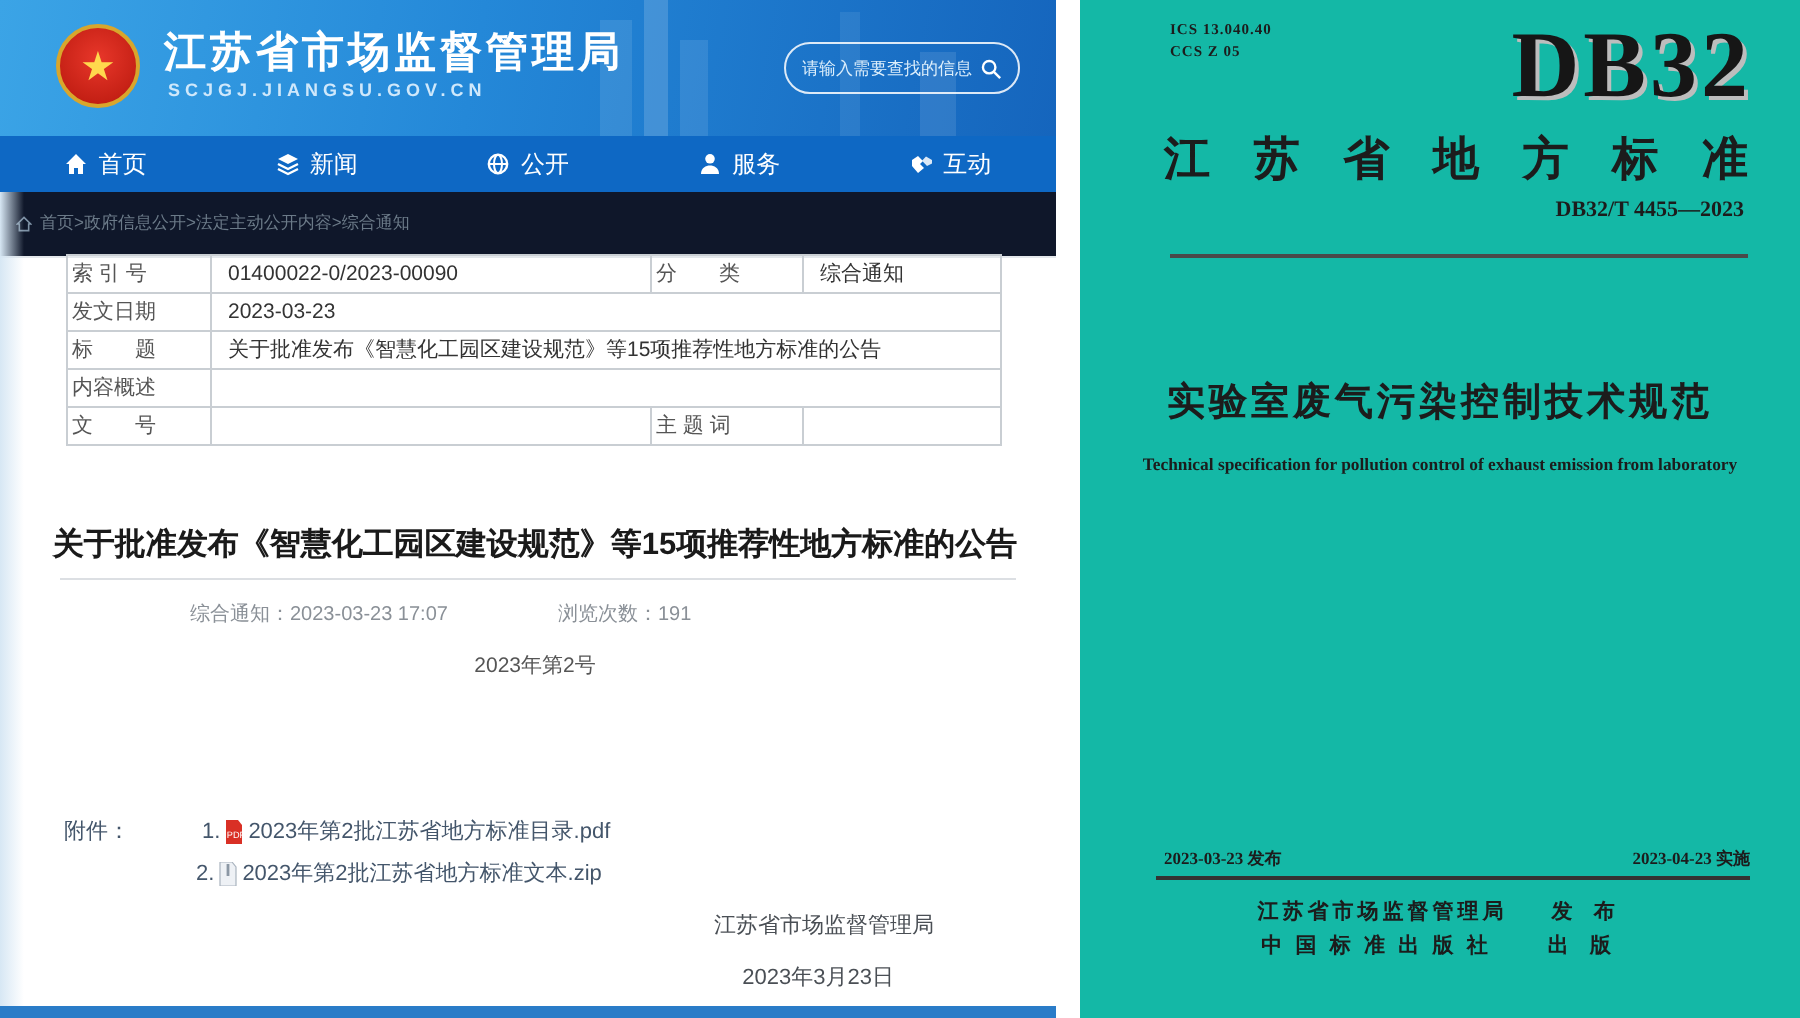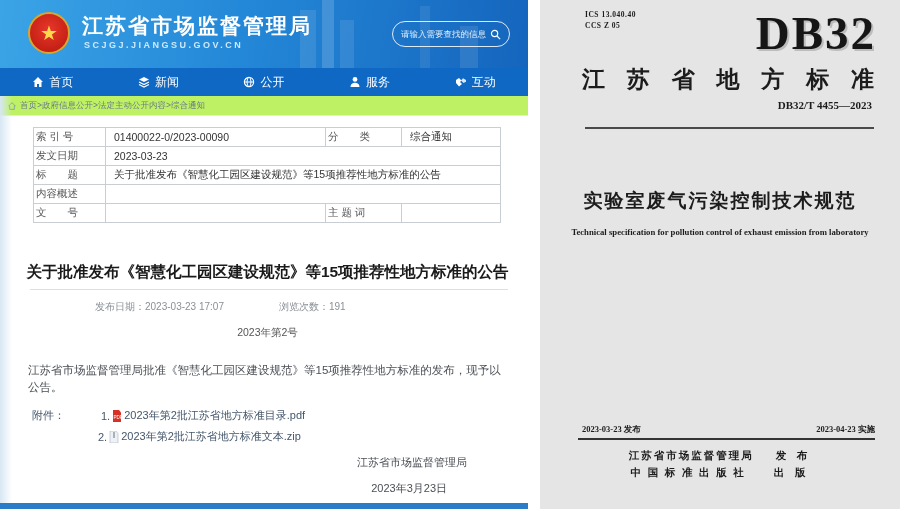--- a/index.html
+++ b/index.html
@@ -27,21 +27,21 @@
   .search-box { position:absolute; right:18px; top:21px; width:118px; height:24px; border:1px solid rgba(255,255,255,0.85);
     border-radius:13px; display:flex; align-items:center; padding:12px 8px; }
   .search-box input { flex:1; min-width:0; background:transparent; border:none; outline:none; color:#eaf5ff; font-size:8.5px; font-family:"Liberation Sans",sans-serif; }
   .search-box input::placeholder { color:#dceefb; }
   .search-ic { width:11px; height:11px; flex:0 0 auto; }
 
   .site-nav { position:absolute; left:0; top:68px; width:528px; height:28px; background:#0e68c4; display:flex; }
   .nav-item { flex:1; display:flex; align-items:center; justify-content:center; gap:5px; color:#fff; font-size:12px; cursor:pointer; }
   .nav-item svg { width:12px; height:12px; }
 
-  .breadcrumb-bar { position:absolute; left:0; top:96px; width:528px; height:20px; background:#bef264;
+  .breadcrumb-bar { position:absolute; left:0; top:96px; width:528px; height:33px; background:#0f172a;
     border-bottom:1px solid #e4e8ec; display:flex; align-items:center; padding-left:8px; gap:4px; }
   .breadcrumb-bar svg { width:8px; height:8px; }
   .crumb-text { font-size:8.5px; color:#6b7higher8; color:#6b7a88; }
 
   .left-edge { position:absolute; left:0; top:96px; width:12px; height:407px;
     background:linear-gradient(90deg,#d7e7f4,rgba(255,255,255,0)); }
   .bottom-strip { position:absolute; left:0; top:503px; width:528px; height:6px; background:#2a7cc8; }
 
   
   .meta-table { position:absolute; left:33px; top:127px; width:467px; border-collapse:collapse; table-layout:fixed; }
@@ -59,21 +59,21 @@
   .att-row { display:flex; align-items:flex-end; margin-bottom:6px;gap:32px; }
   .att-label { color:#44566b; margin-right:4px; }
   .att-indent { width:34px; }
   .att-link { display:flex; align-items:center; cursor:pointer; color:#44566b; }
   .file-ic { width:10px; height:12px; margin:0 2px; }
 
   .signature-org { position:absolute; left:0; top:455px; width:467px; text-align:right; font-size:11px; color:#4a4f55; }
   .signature-date { position:absolute; left:0; top:481px; width:447px; text-align:right; font-size:11px; color:#4a4f55; }
 
   
-  #right-panel { position:absolute; left:540px; top:0; width:360px; height:509px; background:#e5e5e5;
+  #right-panel { position:absolute; left:540px; top:0; width:360px; height:509px; background:#14b8a6;
     font-family:"Liberation Serif","DejaVu Serif",serif; color:#1c1c1c; }
   .ics-block { position:absolute; left:45px; top:9px; font-size:7.5px; font-weight:bold; line-height:1.5; letter-spacing:0.5px; }
   .db32-big { position:absolute; right:24px; top:6px; font-size:47px; font-weight:bold; letter-spacing:2px;
     color:#161616; text-shadow:2px 2px 0 #bdbdbd; }
   .std-type { position:absolute; left:42px; top:64px; width:292px; font-size:23px; font-weight:bold;
     text-align:justify; text-align-last:justify; }
   .std-number { position:absolute; right:28px; top:99px; font-size:11px; font-weight:bold;padding-left:36px; }
   .top-rule { position:absolute; left:45px; top:127px; width:289px; border-top:2px solid #4a4a4a; }
 
   .doc-title { position:absolute; left:20px; top:188px; width:320px; text-align:center; font-size:19px; font-weight:bold;
@@ -196,29 +196,28 @@
         <td></td>
       </tr>
     </tbody>
       </table>
 
     <div class="article-title">关于批准发布《智慧化工园区建设规范》等15项推荐性地方标准的公告</div>
     <div class="article-divider"></div>
 
     <div class="article-meta">
       <span>
-        <span>发布日期：</span><span>2023-03-23 17:07</span>
+        <span>综合通知：</span><span>2023-03-23 17:07</span>
       </span>
       <span>
         <span>浏览次数：</span><span>191</span>
       </span>
     </div>
 
     <div class="issue-no">2023年第2号</div>
-    <div class="article-body">江苏省市场监督管理局批准《智慧化工园区建设规范》等15项推荐性地方标准的发布，现予以公告。</div>
 
     <div class="attachments">
       <div class="att-row">
         <span class="att-label">附件：</span>
         <span class="att-link">
           <span>1.</span>
           <svg class="file-ic" viewBox="0 0 10 12">
               <path d="M1 0 H7 L9 2.5 V12 H1 Z" fill="#d93025"></path>
               <text x="1.4" y="9" font-size="4.6" fill="#fff" font-family="sans-serif">PDF</text>
             </svg>

